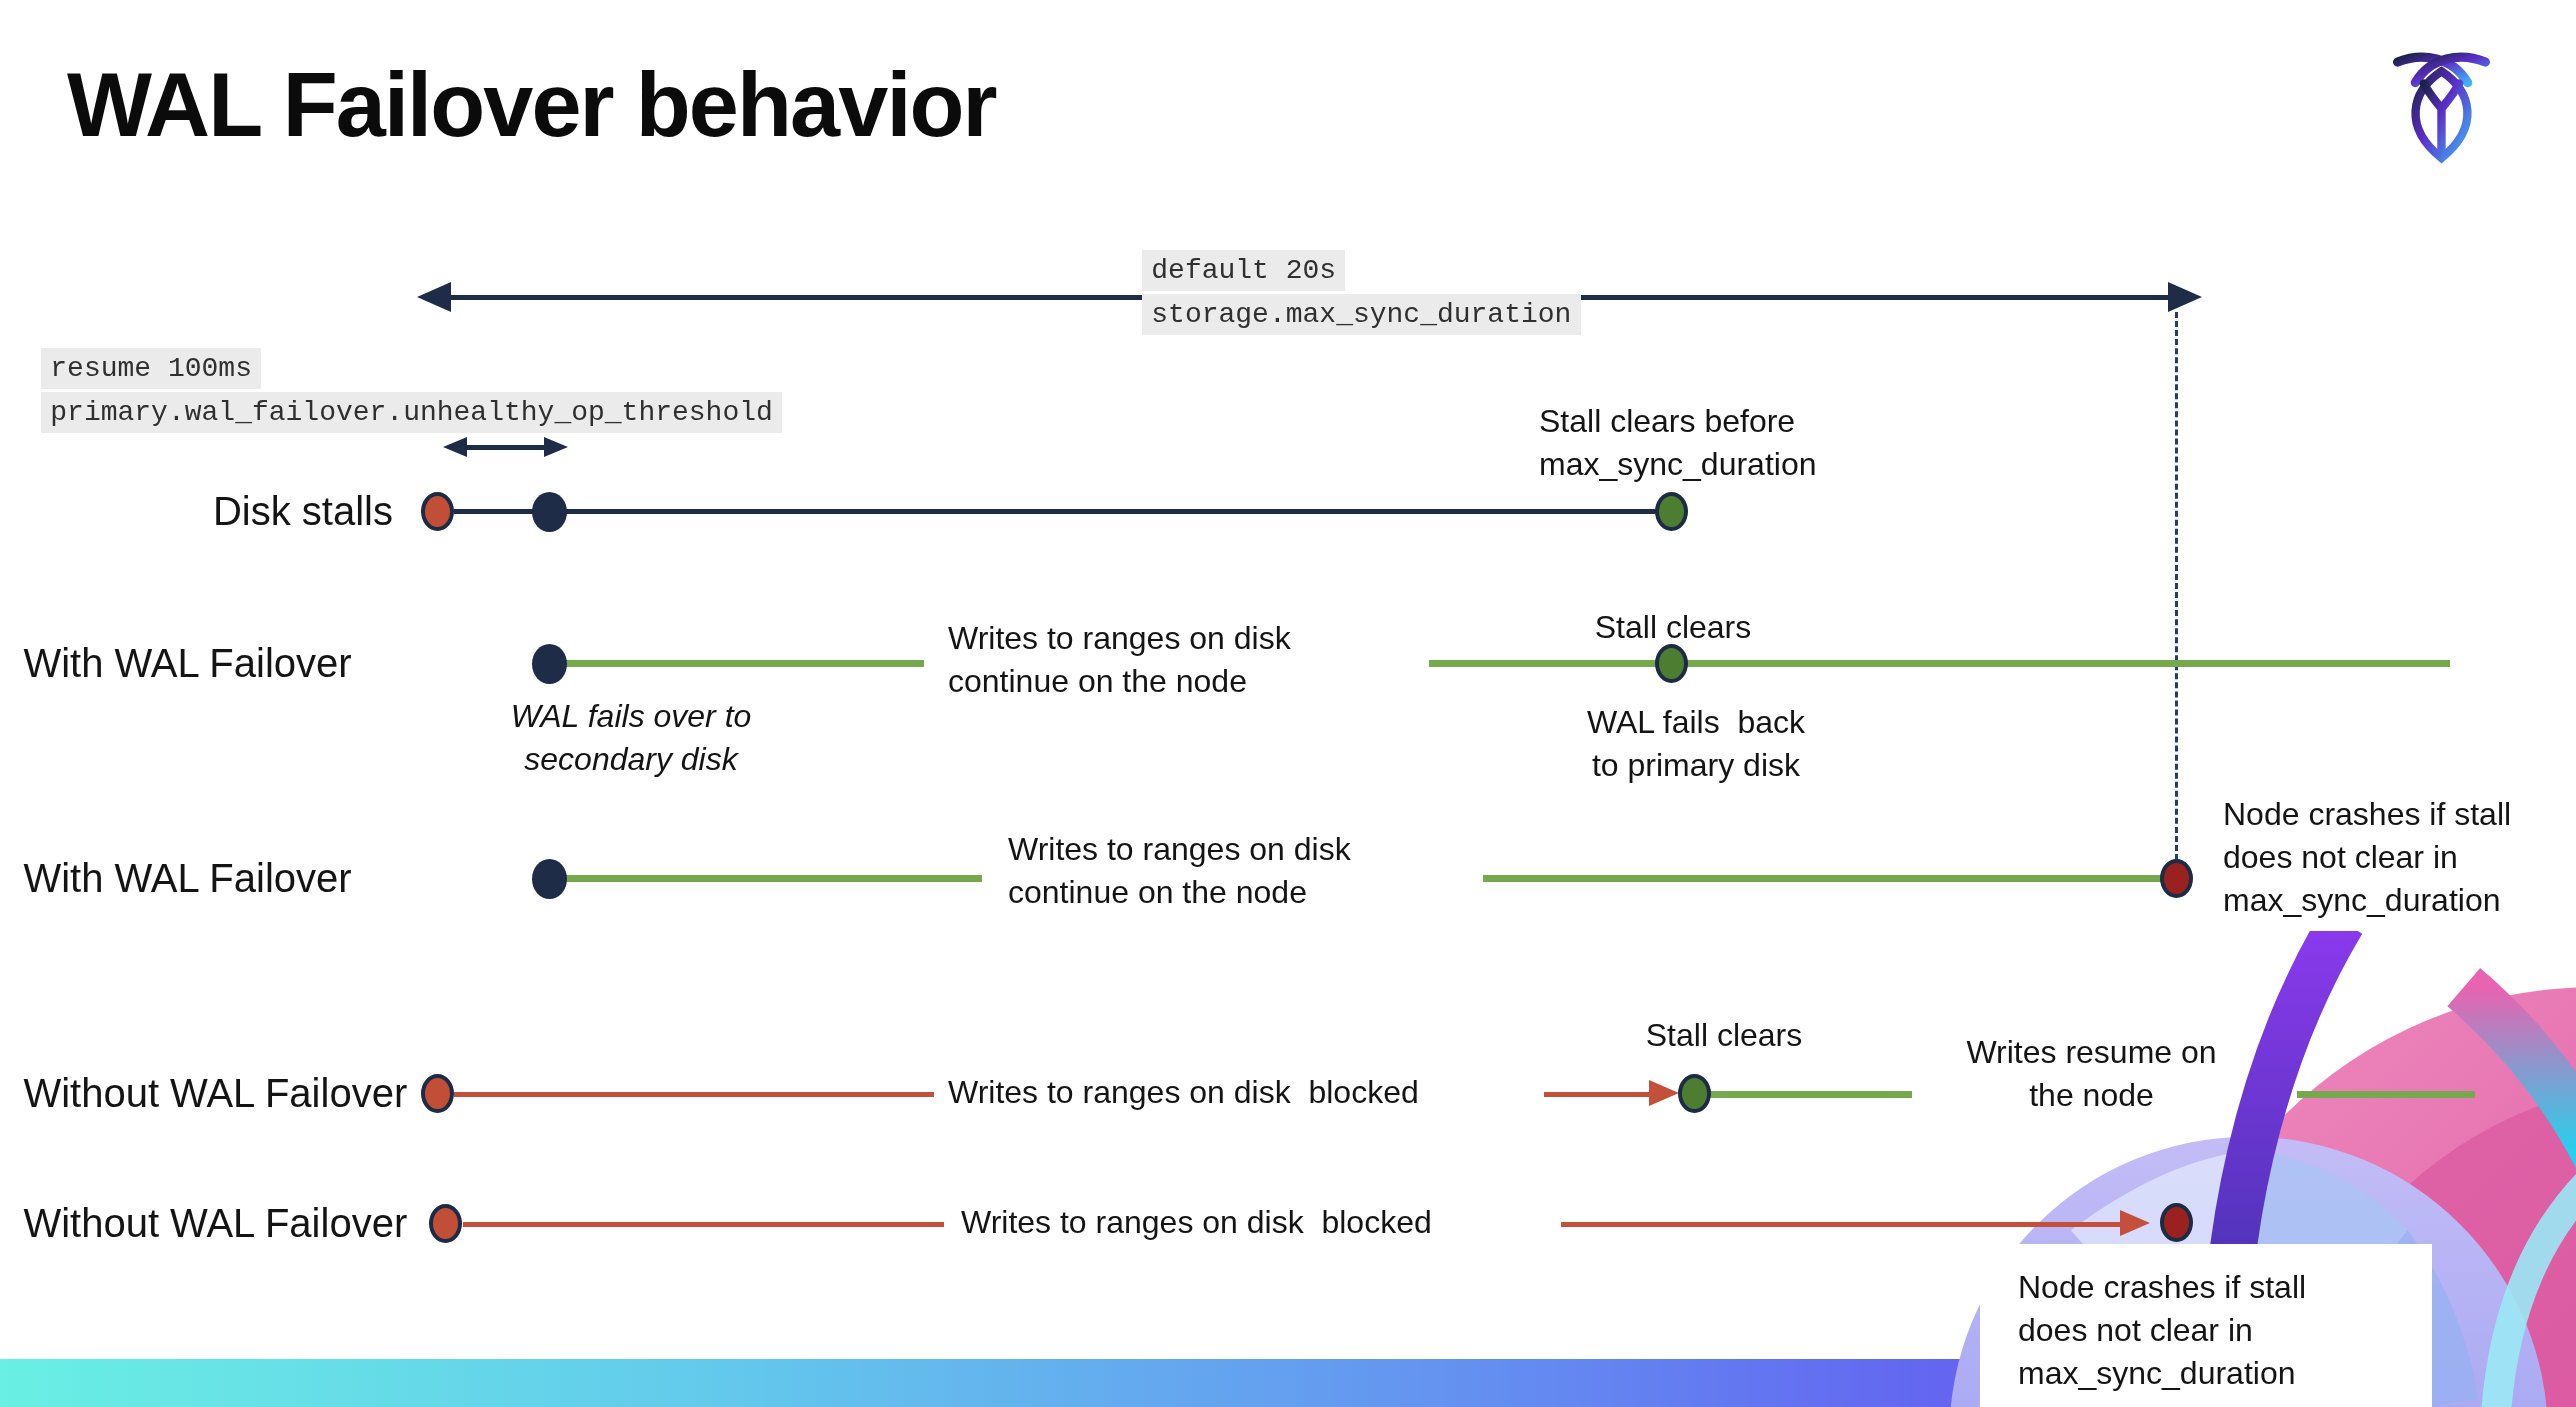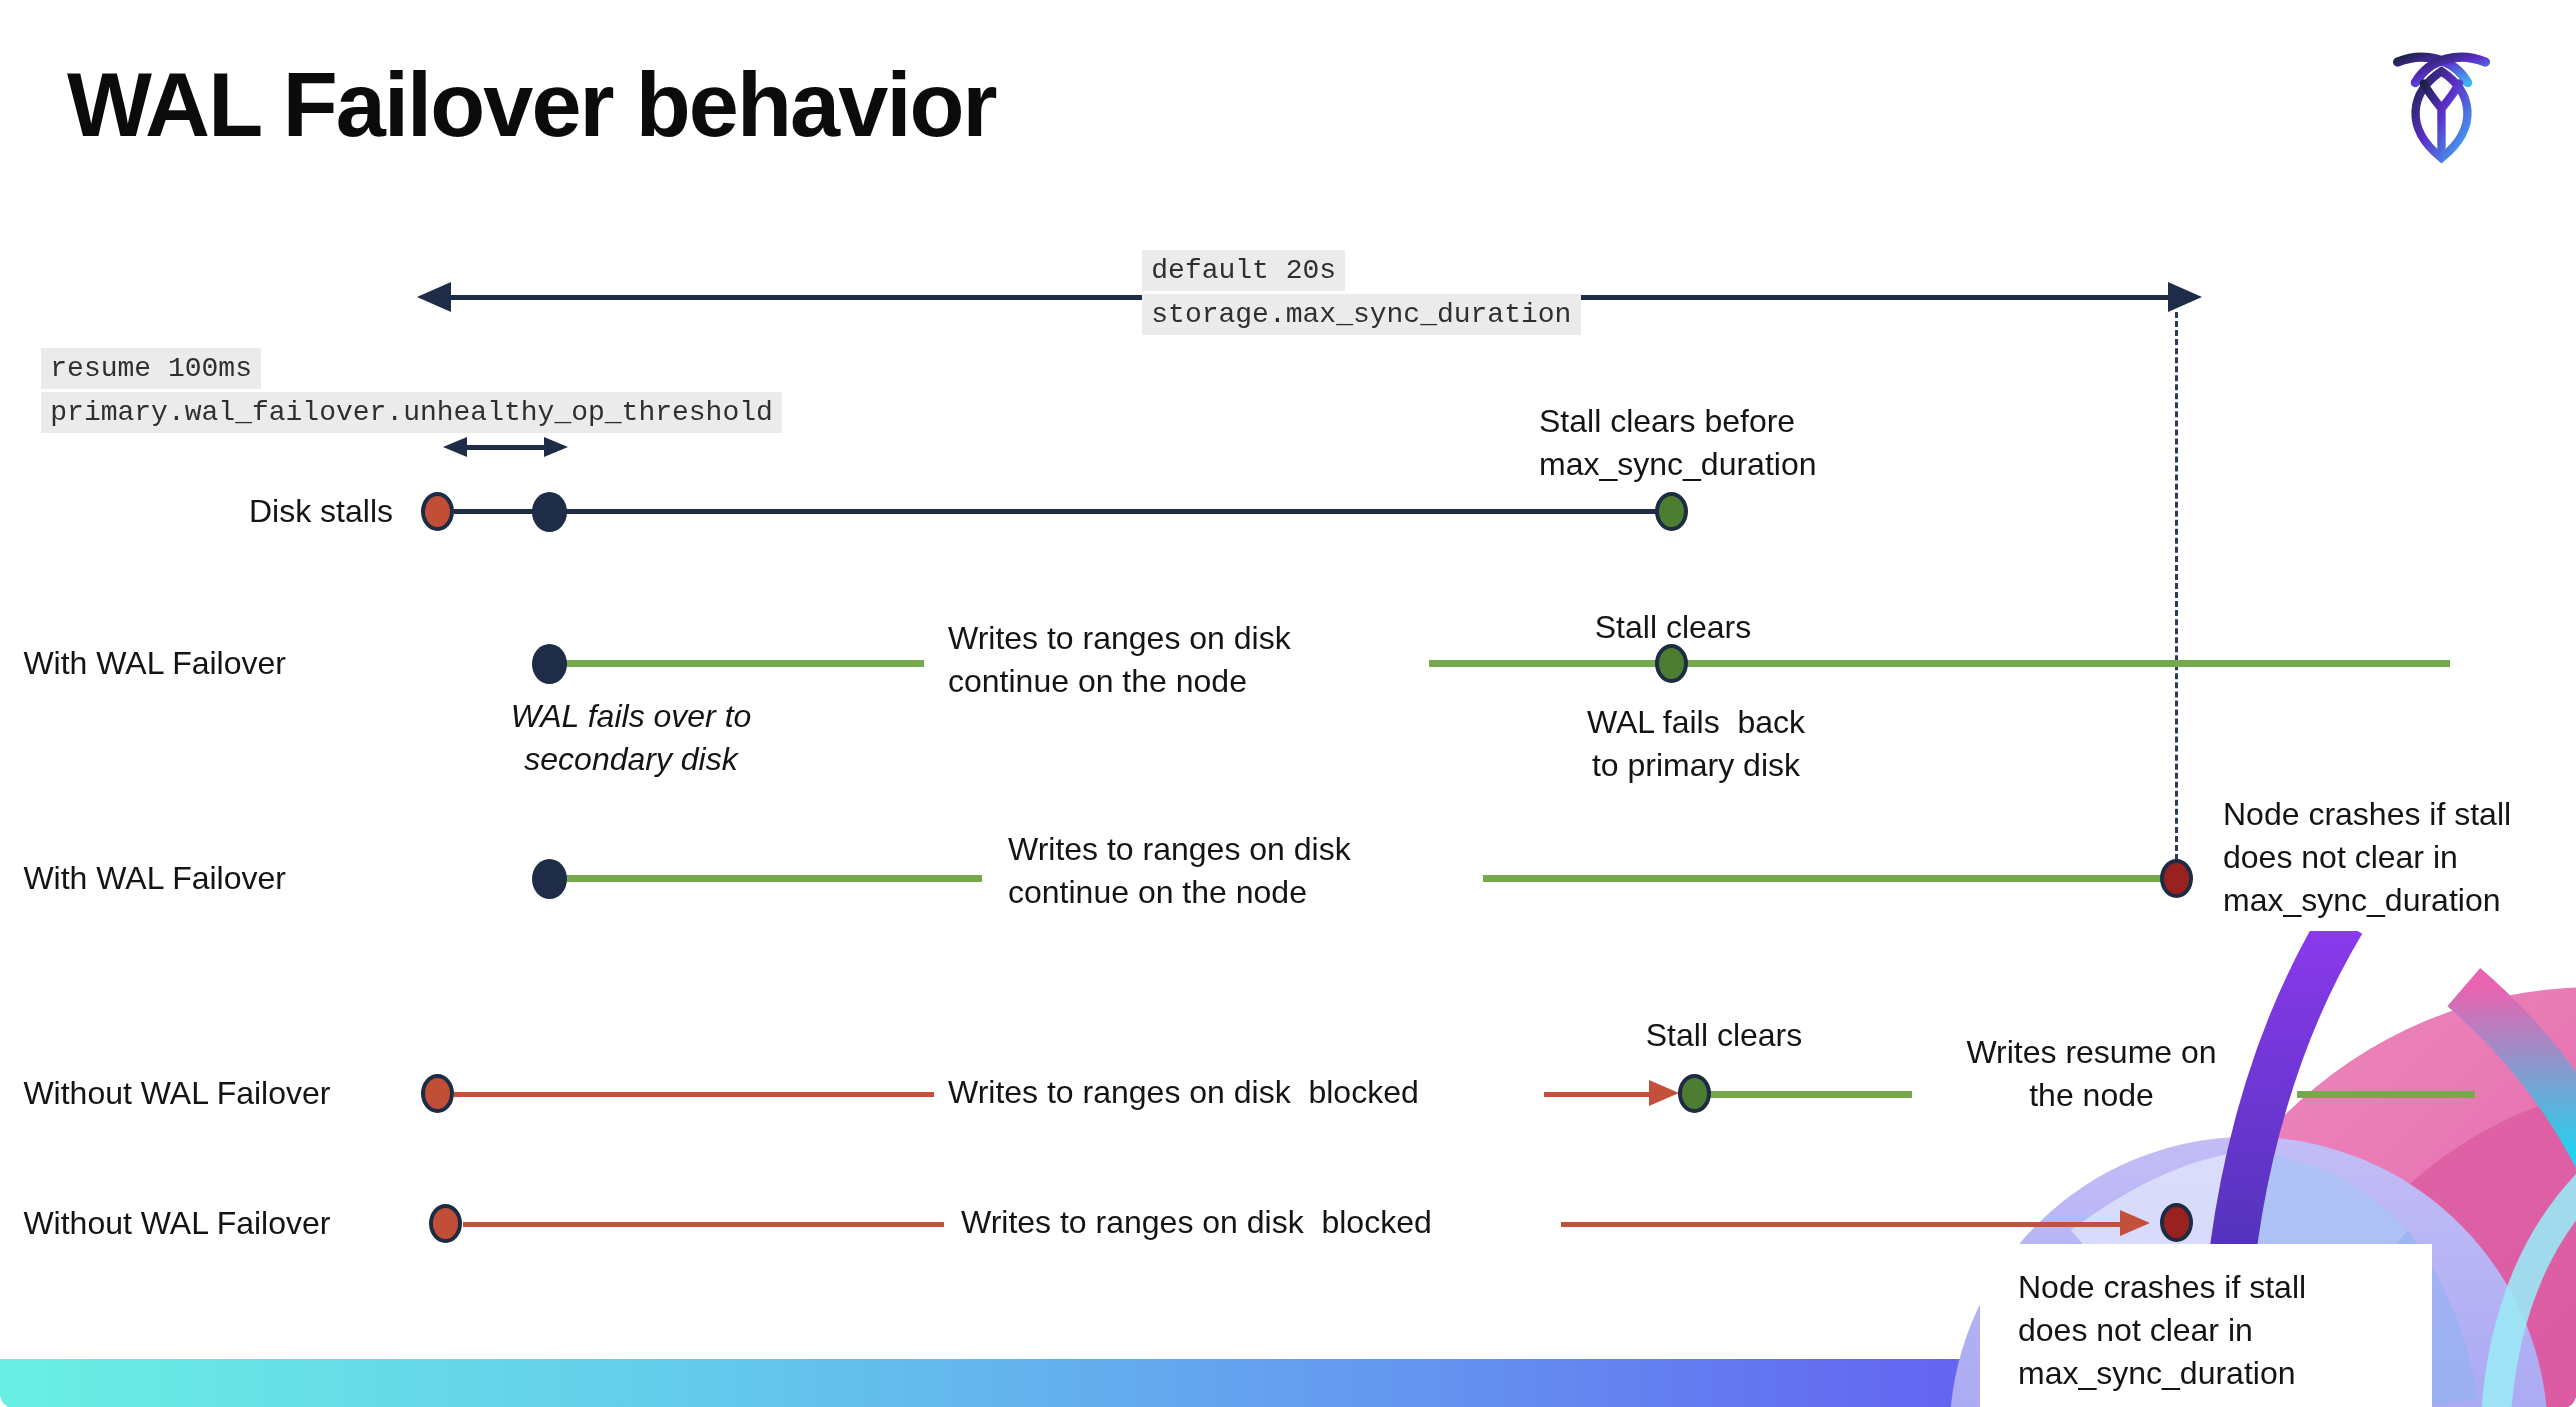--- a/index.html
+++ b/index.html
@@ -1,20 +1,20 @@
 <!DOCTYPE html>
 <html style="font-size:15px"><head>
 <meta charset="utf-8">
 <style>
   html,body{margin:0;padding:0;background:#ffffff;}
   .canvas{position:relative;width:2576px;height:1408px;background:#ffffff;overflow:hidden;
-          font-family:"Liberation Sans",sans-serif;color:#141414;border-radius:14px;}
+          font-family:"Liberation Sans",sans-serif;color:#141414;}
   .abs{position:absolute;}
   .title{font-size:90px;font-weight:800;letter-spacing:-1.9px;color:#0b0b0b;}
-  .row-label{font-size:32px;line-height:41px;color:#141414;white-space:pre-wrap;}
+  .row-label{font-size:40px;line-height:41px;color:#141414;white-space:pre-wrap;}
   .note{font-size:32px;line-height:43px;color:#141414;white-space:pre-wrap;z-index:7;}
   .center{text-align:center;}
   .right{text-align:right;}
   .code-chip{display:table;font-family:"Liberation Mono","DejaVu Sans Mono",monospace;
              font-size:28px;line-height:37px;background:#ebebeb;color:#2f2f2f;
              padding:1.9px 9.3px;margin-bottom:3.7px;white-space:pre;position:relative;z-index:6;}
   .hline{position:absolute;height:4.7px;background:#1e2c47;z-index:4;}
   .hline.green{background:#76a84e;height:6.5px;}
   .hline.red{background:#c4503c;}
   .dot{position:absolute;border-radius:50%;z-index:5;}

